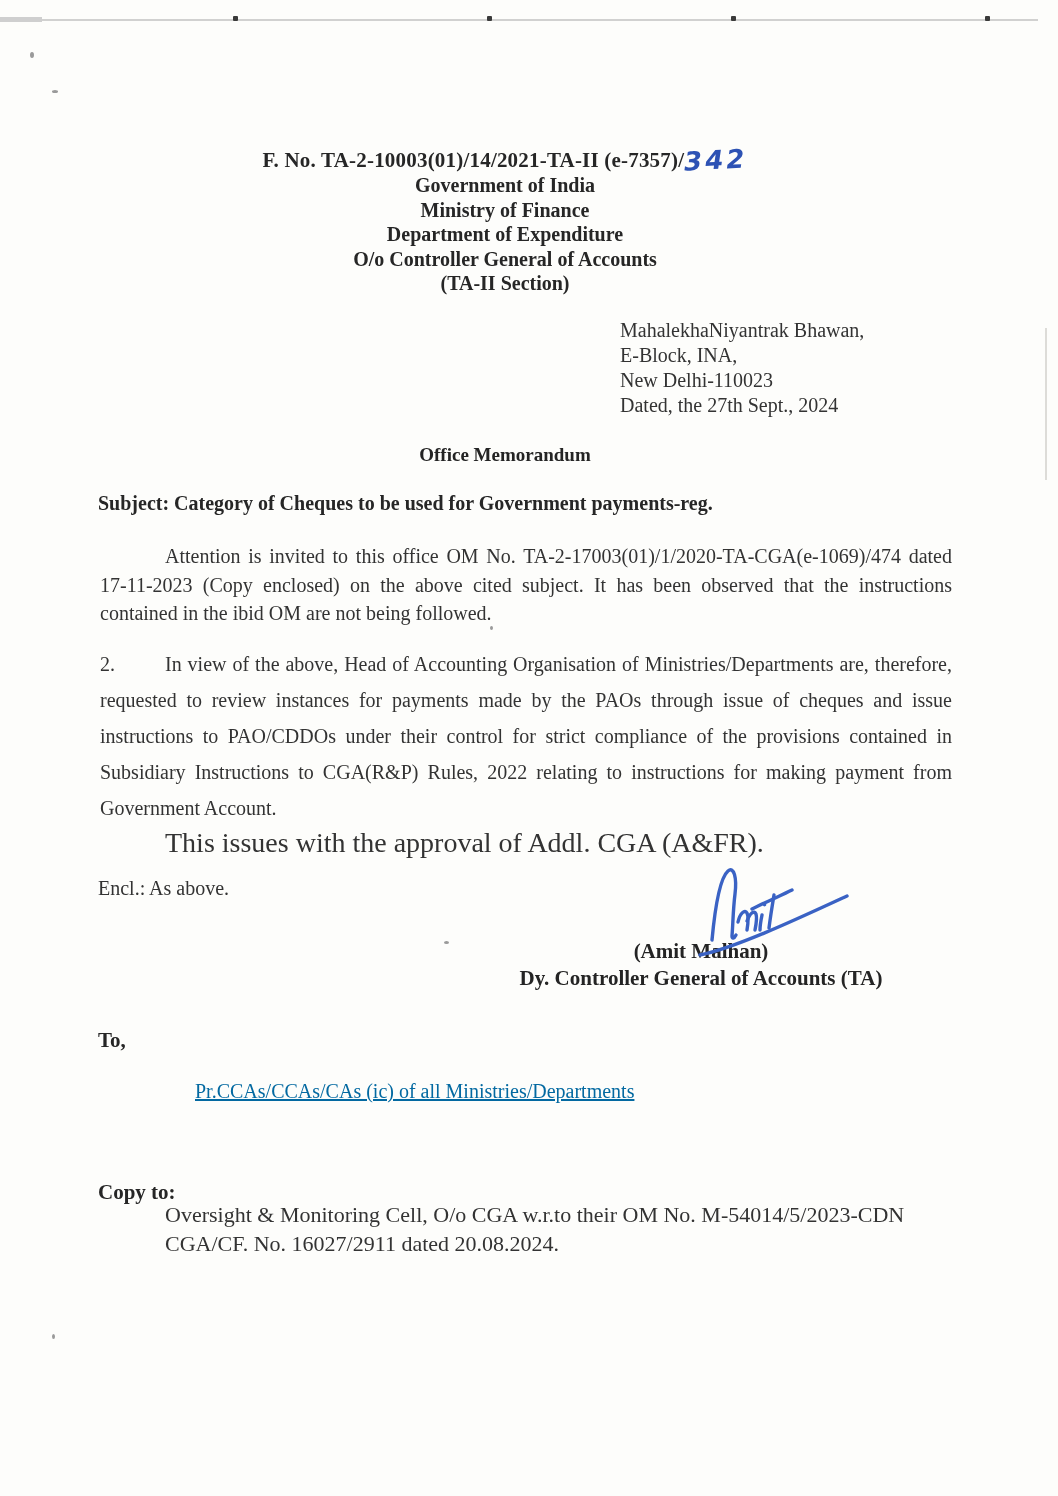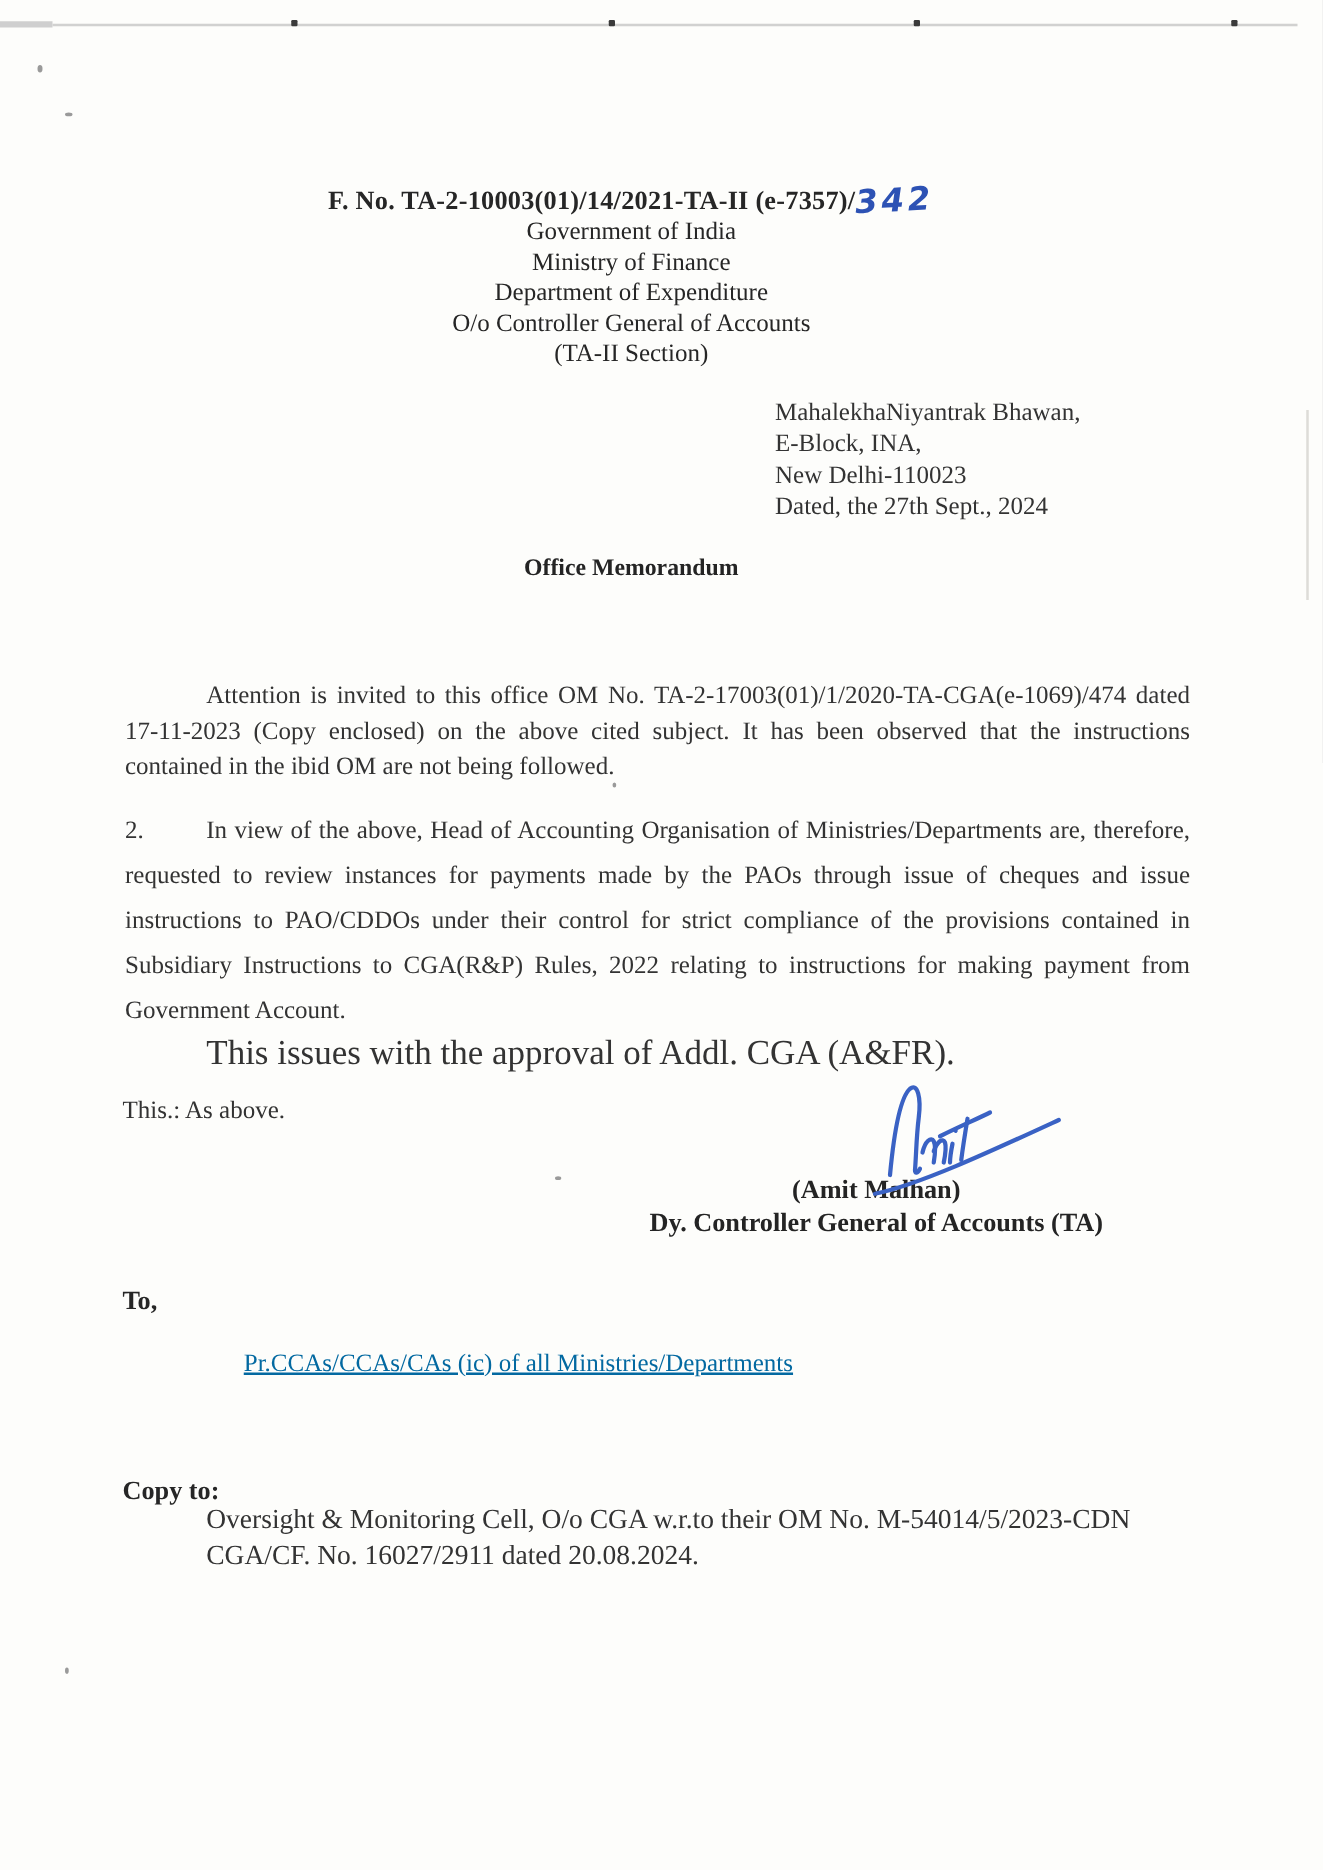--- a/index.html
+++ b/index.html
@@ -69,21 +69,21 @@
     font-family: "DejaVu Sans", sans-serif;
     font-style: italic;
     font-weight: 600;
     font-size: 26px;
     line-height: 20px;
     color: #2d52b4;
     letter-spacing: 3px;
     transform: rotate(-3deg) translateY(2px);
   }
   .org-line {
-    font-weight: normal;
+    font-weight: bold;
     font-size: 20px;
     color: #262626;
     line-height: 24.5px;
   }
 
   
   .address-block {
     position: absolute;
     left: 620px; top: 318px;
     font-size: 20px;
@@ -232,27 +232,28 @@
   </div>
 
   <div class="address-block">
     <div>MahalekhaNiyantrak Bhawan,</div>
     <div>E-Block, INA,</div>
     <div>New Delhi-110023</div>
     <div>Dated, the 27th Sept., 2024</div>
   </div>
 
   <div class="om-title">Office Memorandum</div>
+  <div class="subject">Subject: Category of Cheques to be used for Government payments-reg.</div>
 
   <div class="para para1">Attention is invited to this office OM No. TA-2-17003(01)/1/2020-TA-CGA(e-1069)/474  dated 17-11-2023 (Copy enclosed) on the above cited subject. It has been observed that the instructions contained in the ibid OM are not being followed.</div>
 
   <div class="para para2"><span class="para-num">2.</span><span>In view of the above, Head of Accounting Organisation of Ministries/Departments are, therefore, requested to review instances for payments made by the PAOs through issue of cheques and issue instructions to PAO/CDDOs under their control for strict compliance of the provisions contained in Subsidiary Instructions to CGA(R&amp;P) Rules, 2022 relating to instructions for making payment from Government Account.</span></div>
 
   <div class="approval-line">This issues with the approval of Addl. CGA (A&amp;FR).</div>
-  <div class="encl-line">This.: As above.</div>
+  <div class="encl-line">Encl.: As above.</div>
 
   <svg class="signature-svg" viewBox="0 0 175 110" aria-label="Amit">
     <g fill="none" stroke="#3a62c4" stroke-width="3.4" stroke-linecap="round" stroke-linejoin="round">
 
       <path d="M 22,82 C 25,50 30,20 38,13 C 44,8 47,20 45,36 C 43,52 43,66 42,78 C 42,81 44,81 46,77"></path>
 
       <path d="M 48,64 C 50,55 55,51 57,55 C 59,59 58,66 57,72"></path>
       <path d="M 57,63 C 60,55 64,52 66,56 C 67,59 66,67 65,72"></path>
 
       <path d="M 72,57 C 71,62 70,68 70,72"></path>

